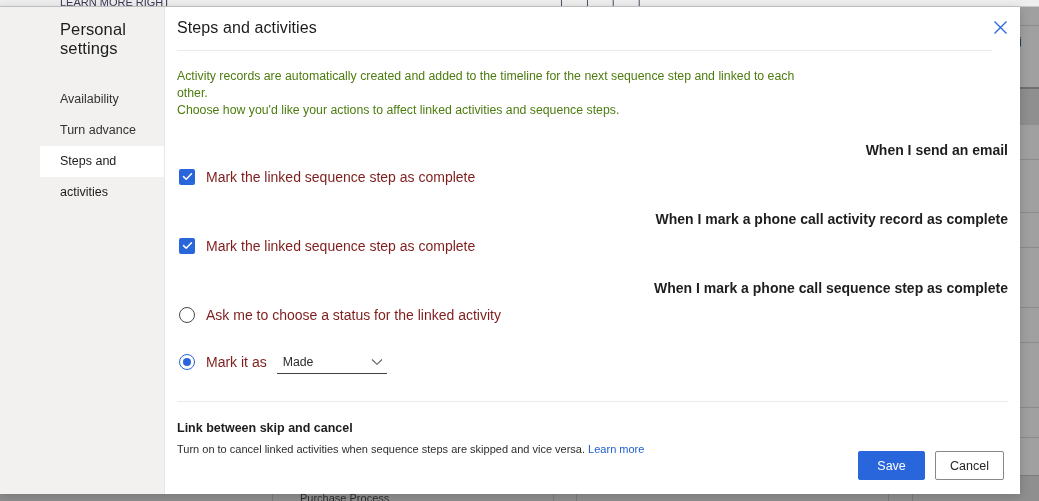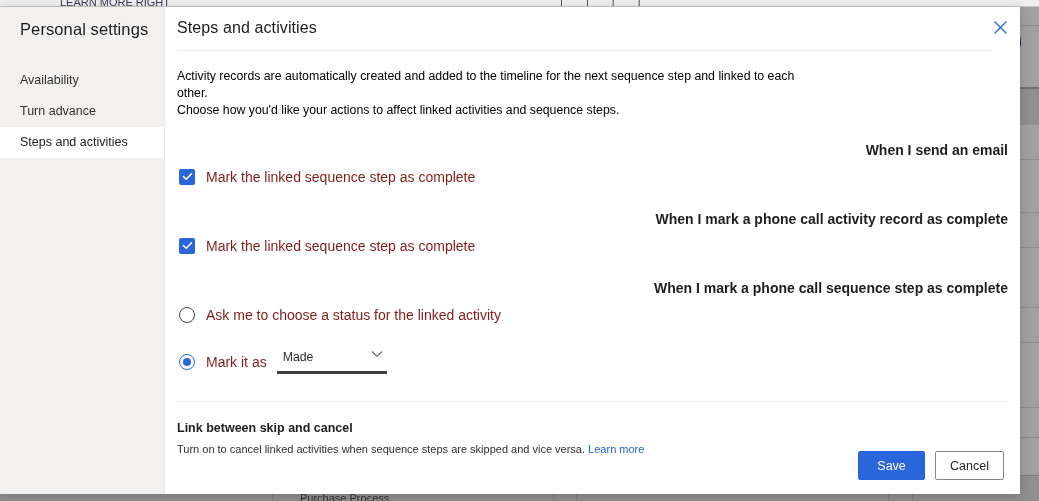--- a/index.html
+++ b/index.html
@@ -123,20 +123,21 @@
   }
 
   
   #sidebar {
     width: 165px;
     flex: 0 0 165px;
     background: #f2f1f0;
     border-right: 1px solid #e8e7e6;
     box-sizing: border-box;
     padding-top: 9px;
+    padding-left: 40px;
   }
   #sidebar .side-title {
     font-size: 16.5px;
     color: #1d1d1d;
     padding: 4px 0 0 20px;
     font-weight: 400;
     letter-spacing: 0.1px;
   }
   .side-list {
     margin-top: 26px;
@@ -190,21 +191,21 @@
     cursor: pointer;
   }
   .close-btn svg { display: block; }
 
   .body-scroll {
     padding: 0 12px 0 12px;
   }
   .intro {
     margin-top: 17px;
     font-size: 12.3px;
-    color: #000000;
+    color: #4d7c0f;
     line-height: 17px;
     max-width: 640px;
   }
 
   .group { margin-top: 23px; }
   .group-label {
     font-size: 14px;
     color: #1e1e1e;
     font-weight: 600;
     margin-bottom: 7px;
@@ -263,23 +264,23 @@
     display: flex;
     align-items: center;
     height: 26px;
     margin-top: 23px;
     margin-left: 2px;
   }
   .dropdown {
     margin-left: 10px;
     width: 110px;
     height: 24px;
-    border-bottom: 3px solid #404040;
-    display: flex;
-    align-items: flex-start;
+    border-bottom: 1px solid #404040;
+    display: flex;
+    align-items: center;
     justify-content: space-between;
     cursor: pointer;
     padding: 0 4px 0 6px;
     box-sizing: border-box;
   }
   .dropdown .dd-val {
     font-size: 12.3px;
     color: #2d2d2d;
   }
   .dropdown .dd-chev { display: block; }

